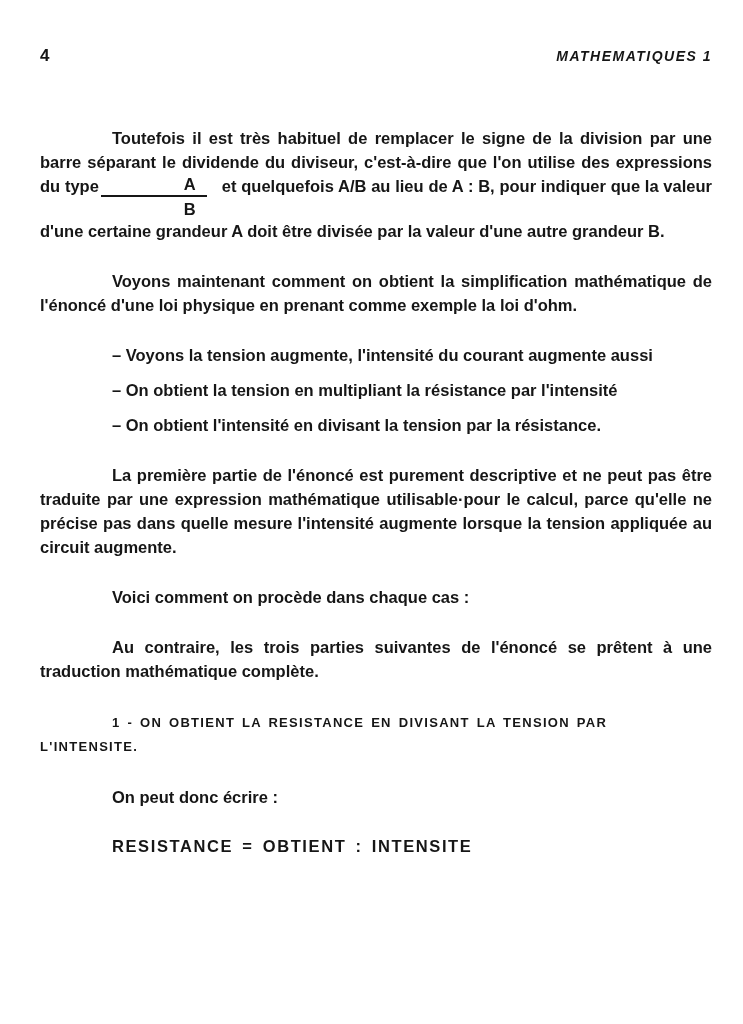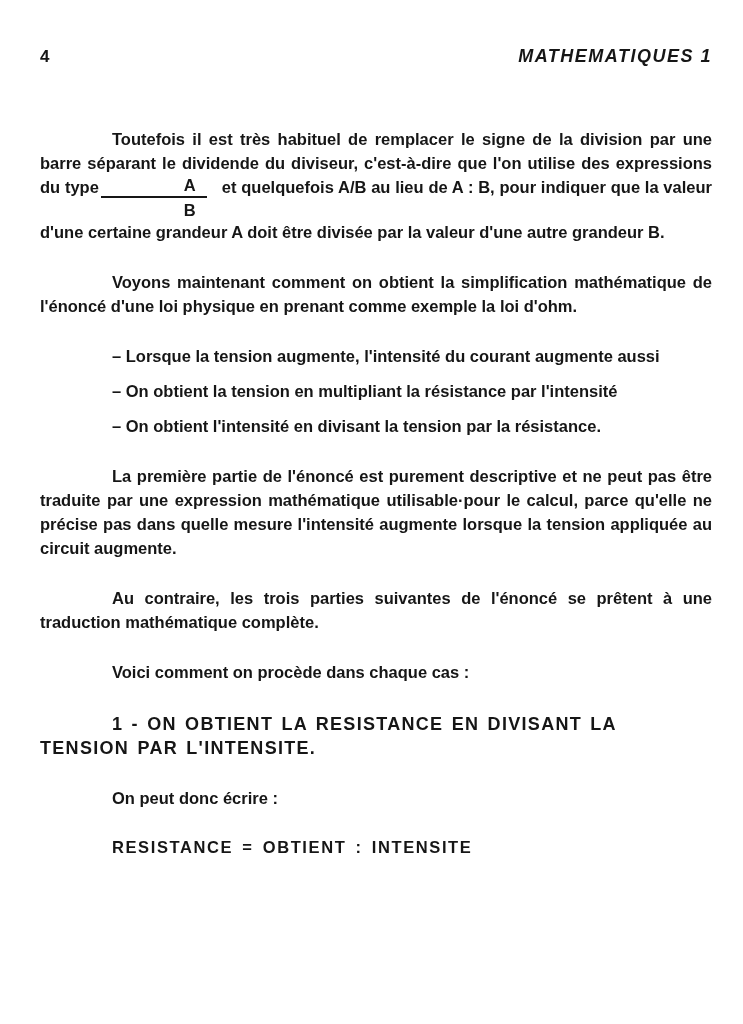--- a/index.html
+++ b/index.html
@@ -26,21 +26,21 @@
     justify-content: space-between;
     align-items: baseline;
     margin-bottom: 58px;
   }
   .page-number {
     font-size: 17px;
     letter-spacing: 0.5px;
   }
   .running-title {
     font-style: italic;
-    font-size: 18px;
+    font-size: 14px;
     letter-spacing: 1.5px;
   }
   p.body-para {
     margin: 26px 0 0 0;
     text-align: justify;
     text-indent: 72px;
   }
   p.first-para {
     margin-top: 0;
   }
@@ -73,21 +73,21 @@
   }
   .ohm-list li:first-child {
     margin-top: 0;
   }
   .caps-heading {
     margin: 28px 0 0 0;
     text-indent: 72px;
     text-align: left;
     letter-spacing: 1.3px;
     word-spacing: 2px;
-    font-size: 18px;
+    font-size: 13px;
   }
   .formula {
     margin: 25px 0 0 0;
     text-indent: 72px;
     letter-spacing: 1.6px;
     word-spacing: 3px;
   }
 </style>
 </head>
 <body>
@@ -98,30 +98,30 @@
     <span class="page-number">4</span>
     <span class="running-title">MATHEMATIQUES 1</span>
   </div>
 
   <p class="body-para first-para"><span>Toutefois il est très habituel de remplacer le signe de la division par une barre séparant le dividende du diviseur, c'est-à-dire que l'on utilise des expressions du type</span><span class="frac"><span class="num">A</span><span class="den">B</span></span><span>et quelquefois A/B au lieu de A : B, pour indiquer que la valeur d'une certaine grandeur A doit être divisée par la valeur d'une autre grandeur B.</span></p>
 
   <p class="body-para">Voyons maintenant comment on obtient la simplification mathématique de l'énoncé d'une loi physique en prenant comme exemple la loi d'ohm.</p>
 
 
   <ul class="ohm-list">
-    <li>– Lorsque la tension augmente, l'intensité du courant augmente aussi</li>
+    <li>– Voyons la tension augmente, l'intensité du courant augmente aussi</li>
     <li>– On obtient la tension en multipliant la résistance par l'intensité</li>
     <li>– On obtient l'intensité en divisant la tension par la résistance.</li>
   </ul>
 
   <p class="body-para">La première partie de l'énoncé est purement descriptive et ne peut pas être traduite par une expression mathématique utilisable·pour le calcul, parce qu'elle ne précise pas dans quelle mesure l'intensité augmente lorsque la tension appliquée au circuit augmente.</p>
 
+  <p class="body-para">Voici comment on procède dans chaque cas :</p>
+
   <p class="body-para">Au contraire, les trois parties suivantes de l'énoncé se prêtent à une traduction mathématique complète.</p>
-
-  <p class="body-para">Voici comment on procède dans chaque cas :</p>
 
   <p class="caps-heading">1 - ON OBTIENT LA RESISTANCE EN DIVISANT LA  TENSION PAR L'INTENSITE.</p>
 
   <p class="body-para">On peut donc écrire :</p>
 
   <p class="formula">RESISTANCE = OBTIENT : INTENSITE</p>
 
 </div>
 
 </body></html>

